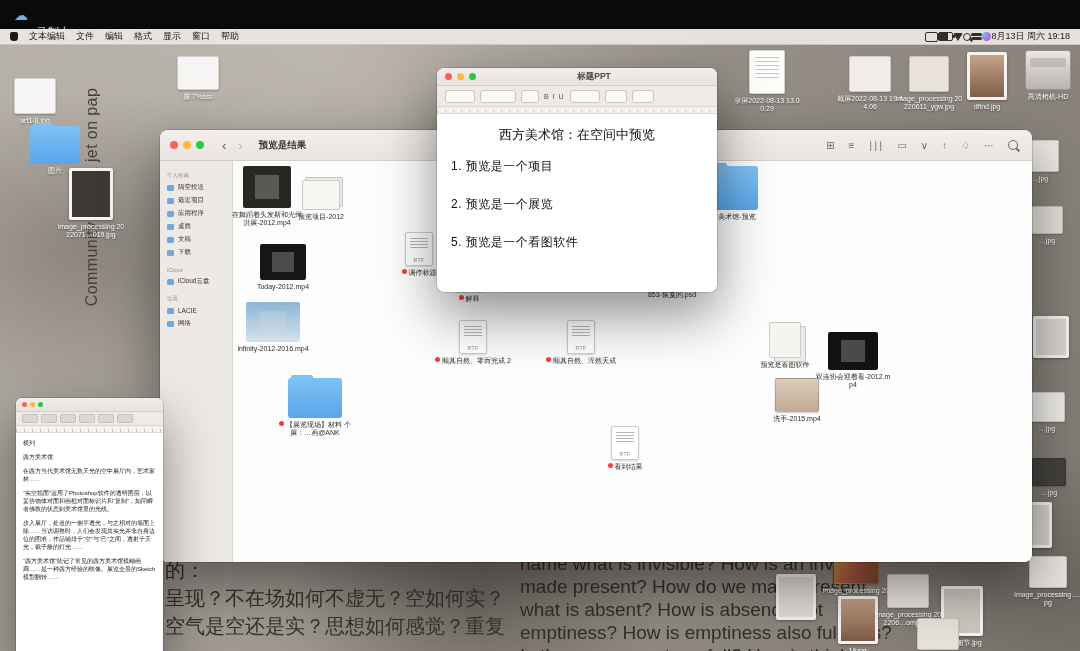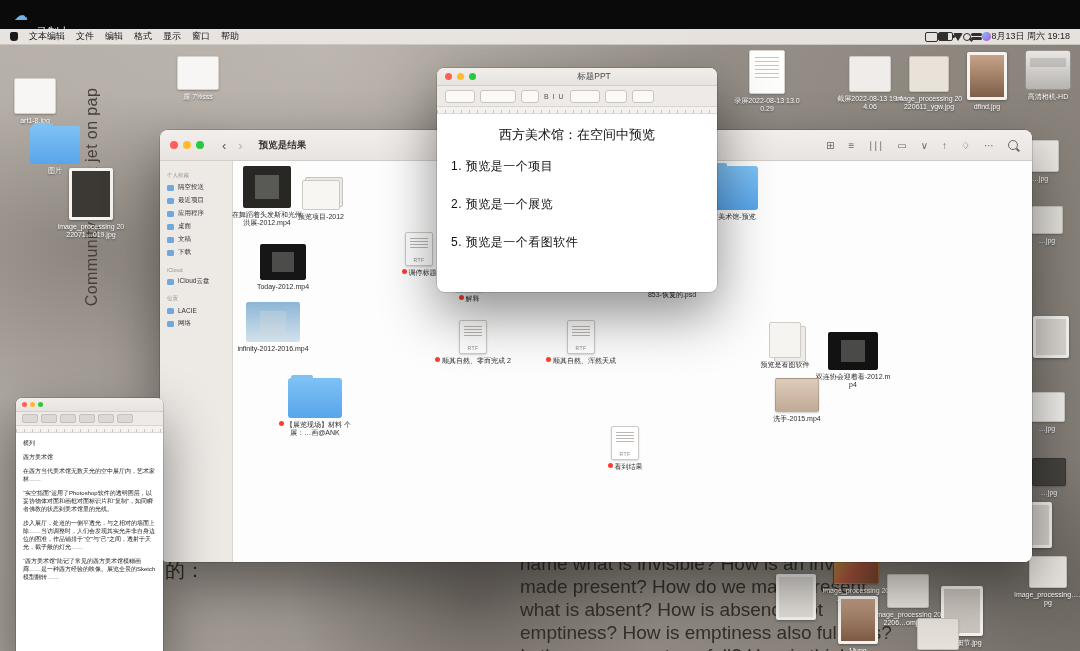--- a/index.html
+++ b/index.html
@@ -73,21 +73,21 @@
   .srow.hdr{height:11px;margin-top:5px;font-size:5.5px;color:#98948f;}
   .fmain{flex:1;background:#fdfdfd;}
   .ffiles{position:absolute;inset:0;pointer-events:none;}
   .ficon{width:76px;pointer-events:auto;}
   .ficon .lab{color:#2d2d2d;text-shadow:none;max-width:76px;}
 
   
   .ppt{left:437px;top:68px;width:280px;height:224px;border-radius:7px;}
   .ptitle{height:17px;display:flex;align-items:center;padding:0 8px;position:relative;
     background:linear-gradient(#f1edea,#e7e3df);border-bottom:1px solid #d4cfca;}
-  .wtitle{position:absolute;left:0;right:0;text-align:center;font-size:8.5px;font-weight:400;color:#4a4845;padding-left:34px;}
+  .wtitle{position:absolute;left:0;right:0;text-align:center;font-size:8.5px;font-weight:700;color:#4a4845;padding-left:34px;}
   .ptoolbar{height:20px;display:flex;align-items:center;gap:5px;padding:0 8px;
     background:#edeae7;border-bottom:1px solid #d9d5d0;}
   .ppill{height:11px;background:#fbfaf9;border:1px solid #c9c5c0;border-radius:3px;flex:none;}
   .pw28{width:28px}.pw20{width:20px}.pw34{width:34px}.pw16{width:16px}
   .pbiu{font-size:7px;color:#555;letter-spacing:1px;flex:none;}
   .ruler{height:6px;background:#f4f1ee;border-bottom:1px solid #ddd9d4;
     background-image:repeating-linear-gradient(90deg,#c8c4bf 0 1px,transparent 1px 8px);
     background-size:100% 3px;background-repeat:no-repeat;background-position:0 100%;}
   .pcontent{padding:8px 14px;background:#fff;}
   .pdoct{font-size:13px;color:#101010;text-align:center;margin:4px 0 14px;}
@@ -130,20 +130,22 @@
 </head>
 <body>
 
 <div class="screen">
 
   <div class="wallpaper">
     <div class="wp-rot">Community #2, ink jet on pap</div>
     <div class="wp-cn">
 
     <div class="wp-line-cn">的：</div>
+        <div class="wp-line-cn">呈现？不在场如何不虚无？空如何实？</div>
+        <div class="wp-line-cn">空气是空还是实？思想如何感觉？重复</div>
       </div>
     <div class="wp-en">
 
     <div class="wp-line-en">name what is invisible? How is an invisible</div>
         <div class="wp-line-en">made present? How do we make present</div>
         <div class="wp-line-en">what is absent? How is absence not</div>
         <div class="wp-line-en">emptiness? How is emptiness also fullness?</div>
         <div class="wp-line-en">Is the space empty or full? How is thinking</div>
       </div>
   </div>

